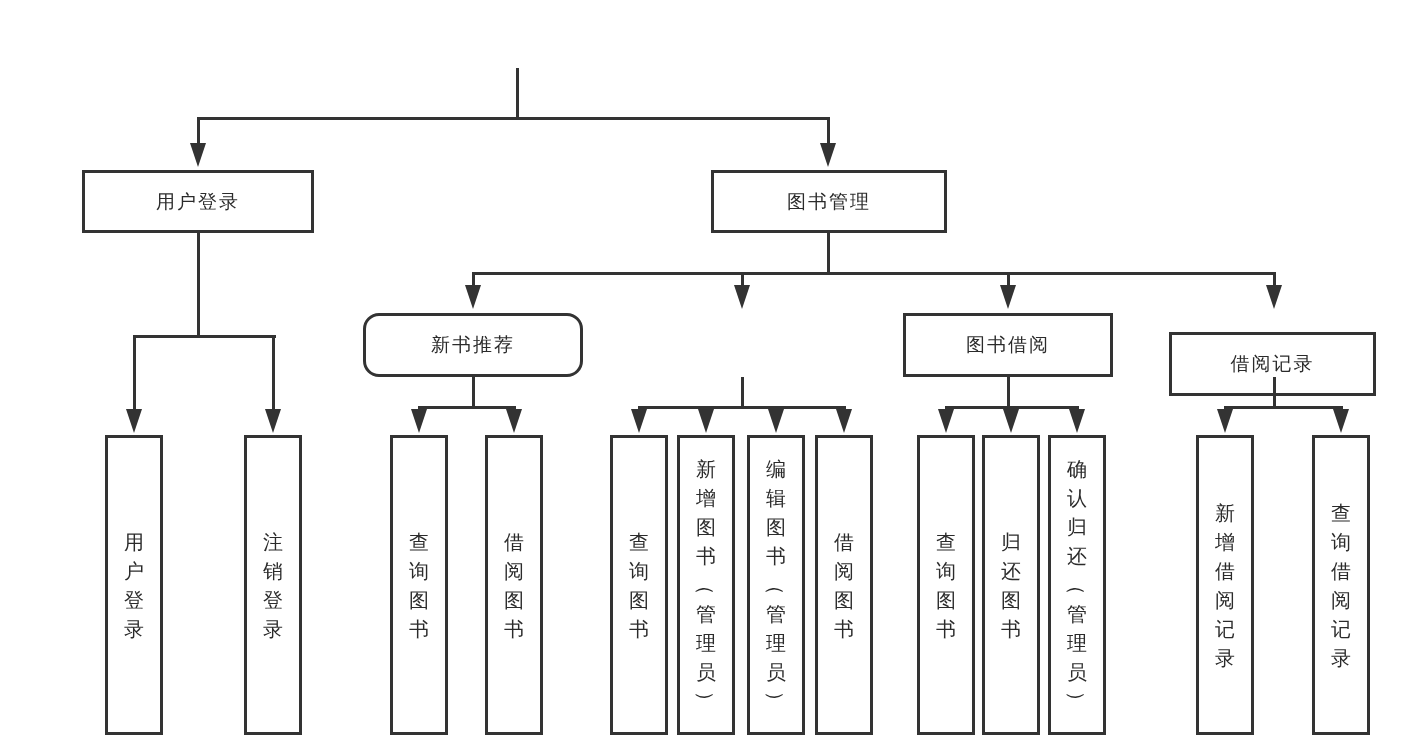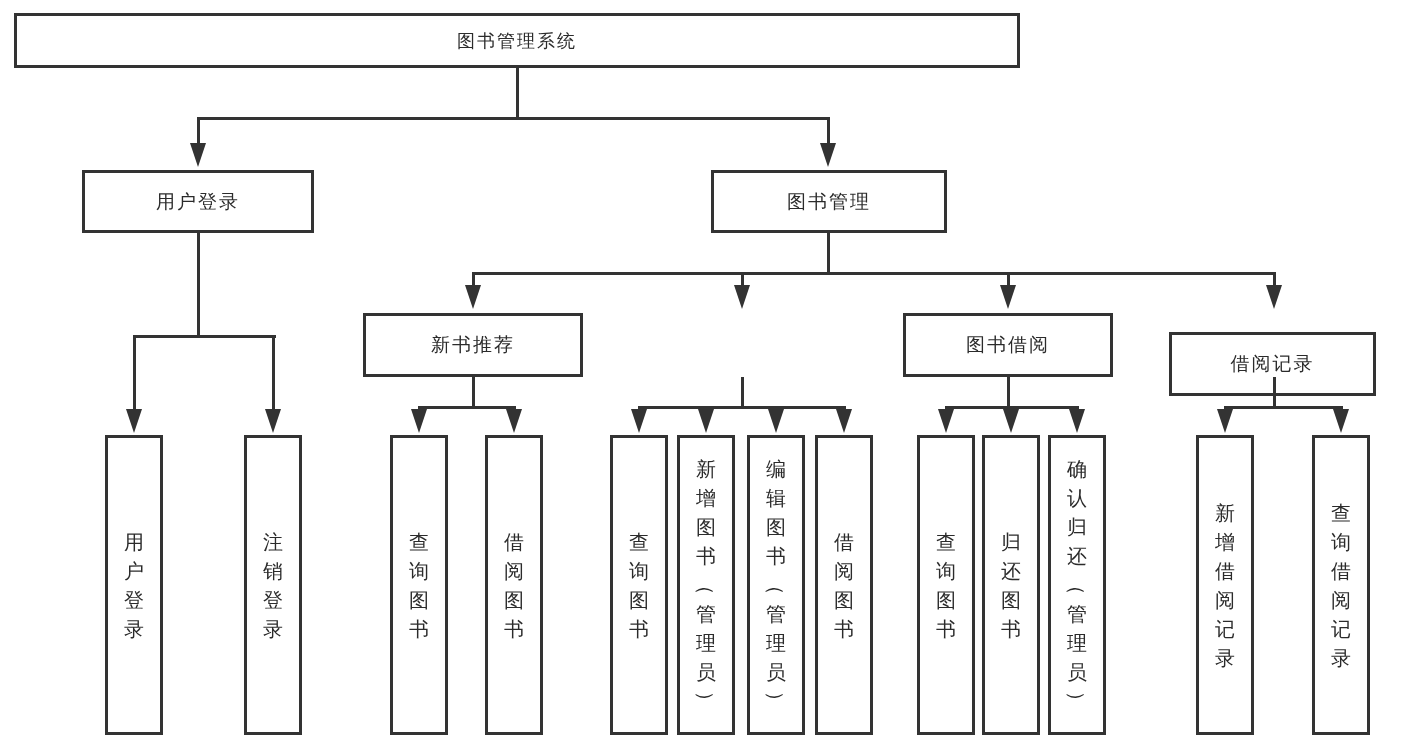--- a/index.html
+++ b/index.html
@@ -43,26 +43,25 @@
     color:rgba(215,145,145,0.85);
     text-shadow:0 0 1px rgba(150,150,150,0.5);
     white-space:nowrap;
   }
 </style>
 </head>
 <body>
 
 <div class="canvas">
 
-  <div class="hbox" style="left:14px;top:13px;width:1006px;height:55px;font-size:18px;">图书管理系统</div>
 
   <div class="hbox" style="left:82px;top:170px;width:232px;height:63px;text-align:center;">用户登录</div>
   <div class="hbox" style="left:711px;top:170px;width:236px;height:63px;">图书管理</div>
 
-  <div class="hbox" style="left:363px;top:313px;width:220px;height:64px;">新书推荐</div>
+  <div class="hbox" style="left:363px;top:313px;width:220px;height:64px;border-radius:16px;">新书推荐</div>
   <div class="hbox" style="left:903px;top:313px;width:210px;height:64px;">图书借阅</div>
   <div class="hbox" style="left:1169px;top:313px;width:207px;height:64px;margin-top:19px;">借阅记录</div>
 
   <div class="vbox" style="left:105px;">
       <span>用</span>
       <span>户</span>
       <span>登</span>
       <span>录</span>
     </div>
   <div class="vbox" style="left:244px;">

